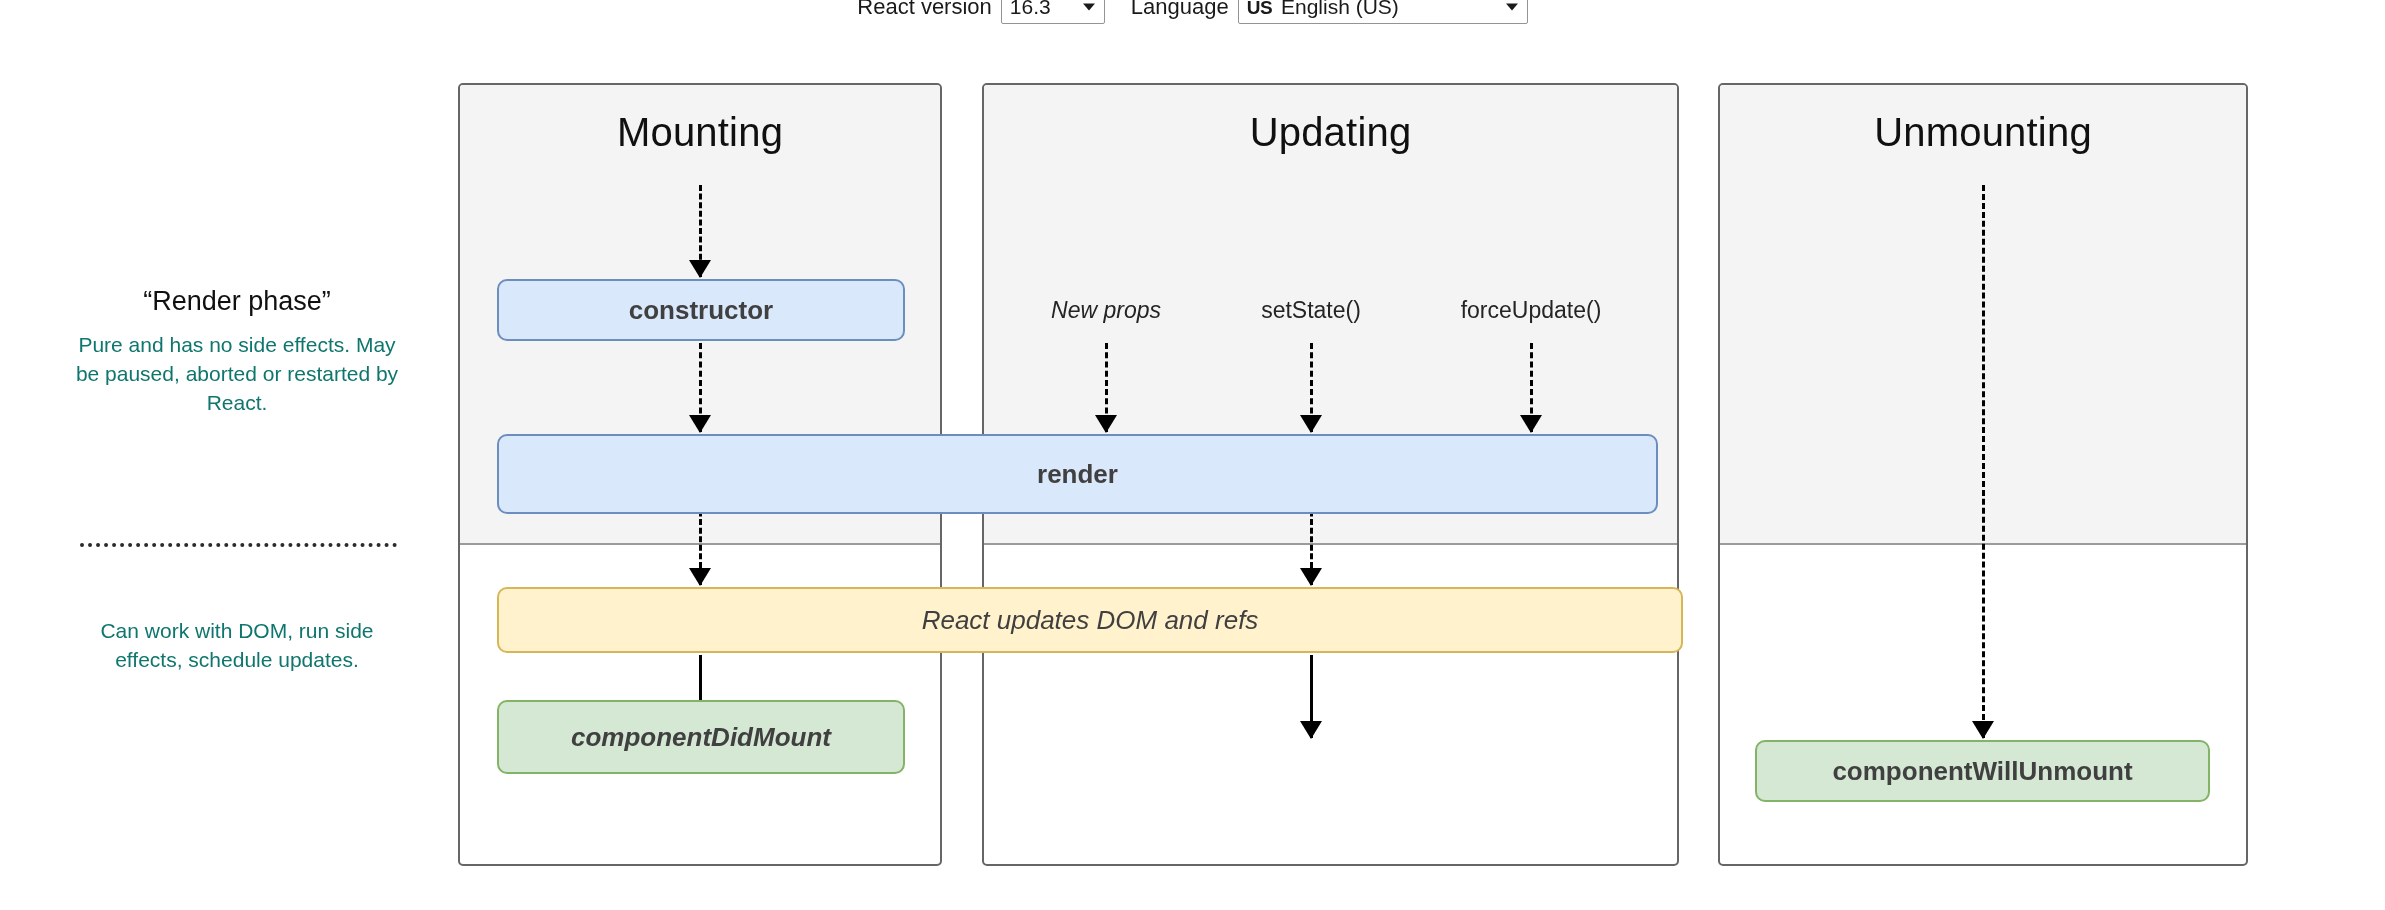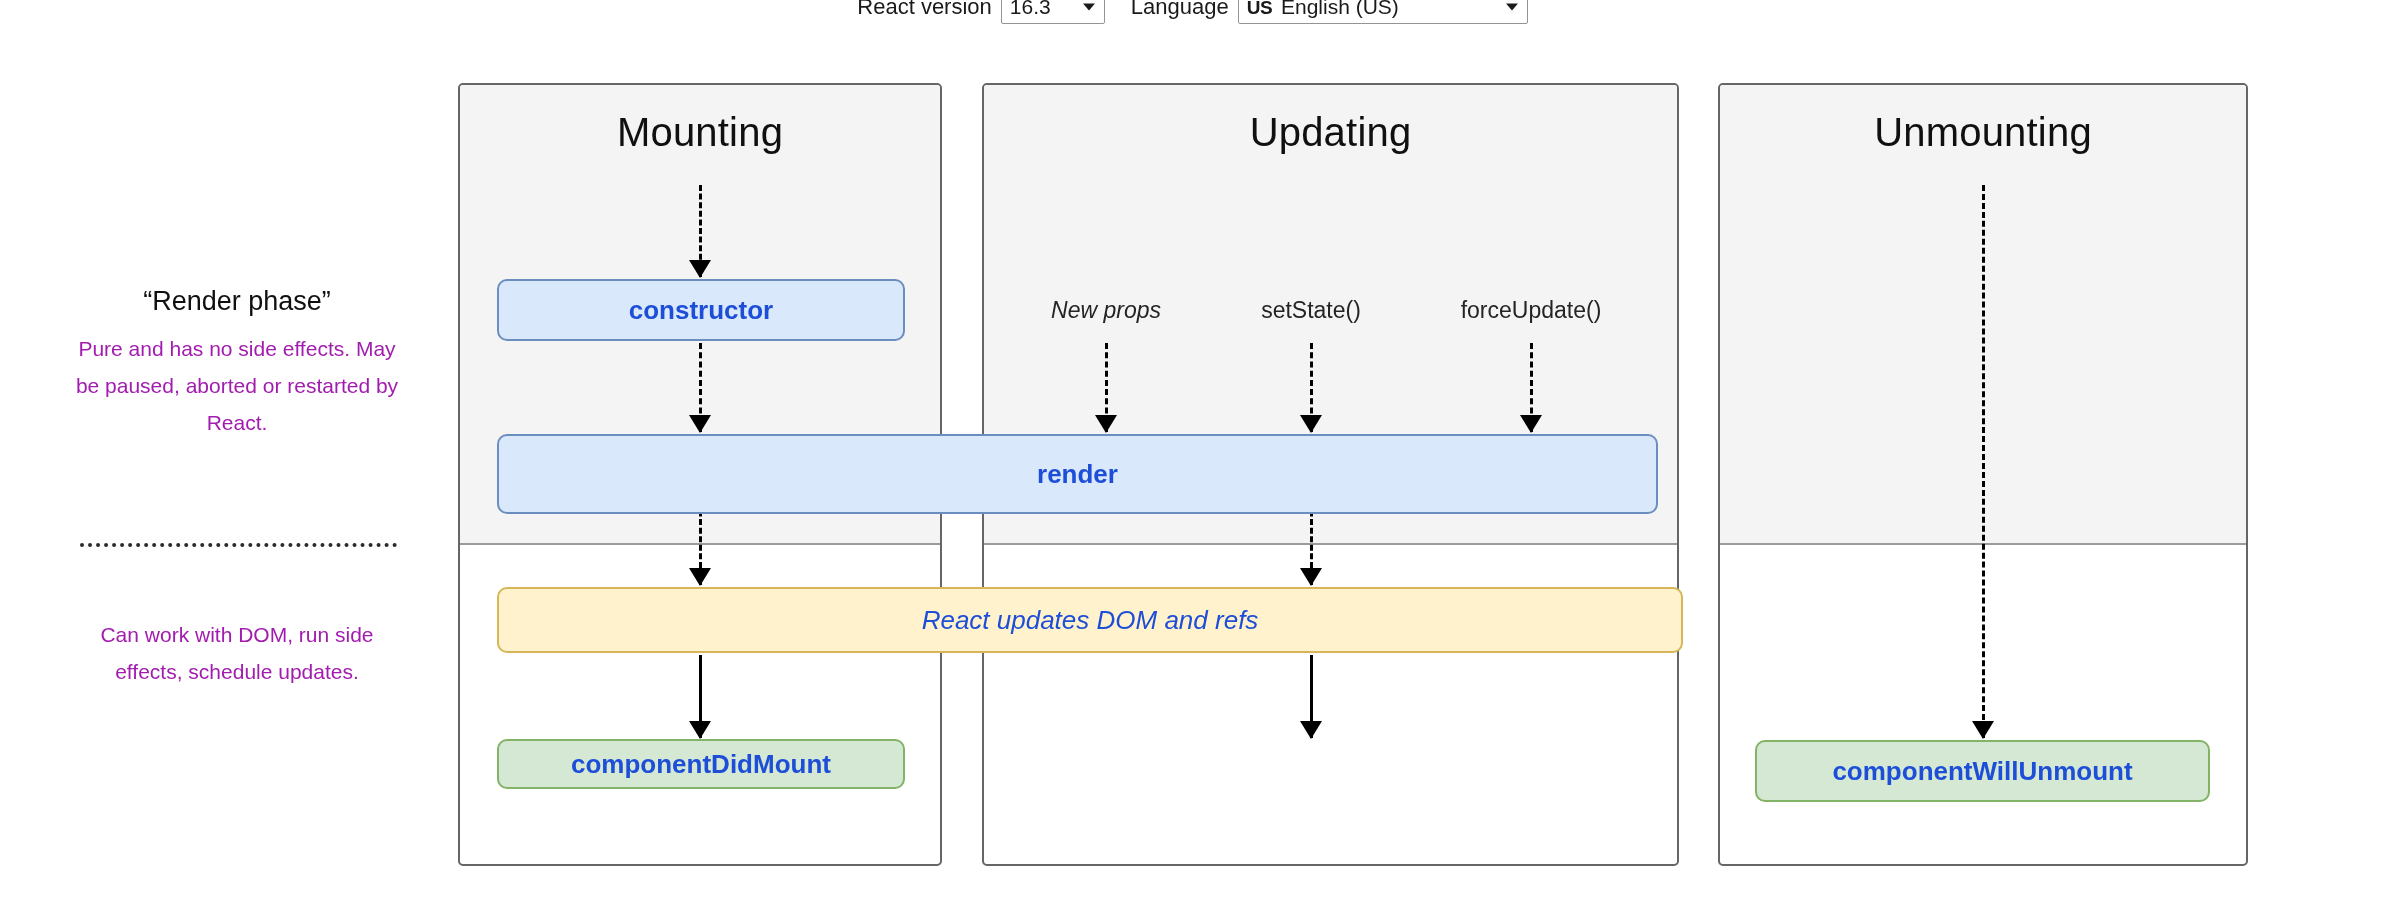--- a/index.html
+++ b/index.html
@@ -80,22 +80,22 @@
     color: #2b2b2b;
   }
   .legend-title {
     font-size: 27px;
     color: #101010;
     margin-bottom: 13px;
     white-space: nowrap;
   }
   .legend-desc {
     font-size: 21px;
-    line-height: 37px;
-    color: #a21caf;
+    line-height: 29px;
+    color: #0f766e;
   }
   #legend-render { top: 286px; }
   #legend-commit { top: 616px; }
 
   .legend-divider {
     position: absolute;
     left: 80px;
     top: 543px;
     width: 317px;
     height: 0;
@@ -148,21 +148,21 @@
 
   
   .lbox {
     position: absolute;
     box-sizing: border-box;
     border-radius: 10px;
     display: flex;
     align-items: center;
     justify-content: center;
     font-size: 26px;
-    color: #1d4ed8;
+    color: #404040;
     text-align: center;
   }
   .lbox.blue {
     background: #dae8fc;
     border: 2px solid #6c8ebf;
     font-weight: bold;
   }
   .lbox.green {
     background: #d5e8d4;
     border: 2px solid #82b366;
@@ -171,21 +171,21 @@
   .lbox.yellow {
     background: #fff2cc;
     border: 2px solid #d6b656;
     font-style: italic;
     font-weight: normal;
   }
 
   #box-constructor { left: 497px; top: 279px; width: 408px; height: 62px; }
   #box-render      { left: 497px; top: 434px; width: 1161px; height: 80px; }
   #box-dom-refs    { left: 497px; top: 587px; width: 1186px; height: 66px; }
-  #box-did-mount   { left: 497px; top: 739px; width: 408px; height: 50px; }
+  #box-did-mount   { left: 497px; top: 700px; width: 408px; height: 74px; font-style: italic; }
   #box-did-update  { left: 1020px; top: 740px; width: 620px; height: 62px; }
   #box-will-unmount{ left: 1755px; top: 740px; width: 455px; height: 62px; }
 
   
   .arrow {
     position: absolute;
     width: 0;
     transform: translateX(-50%);
   }
   .arrow .shaft {

